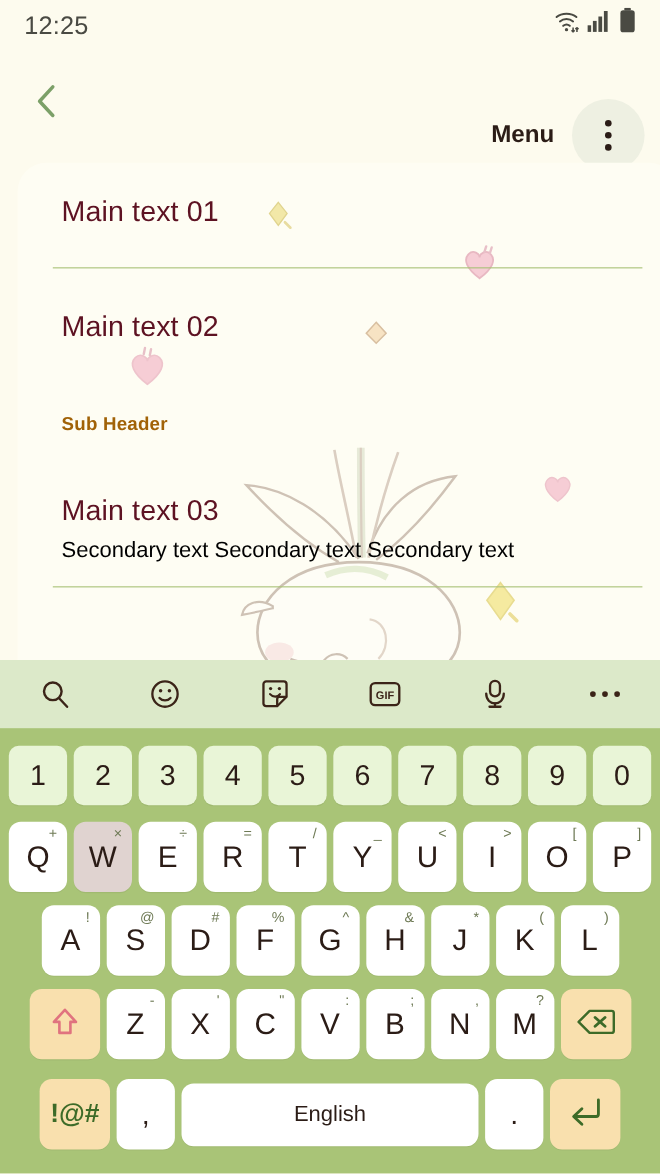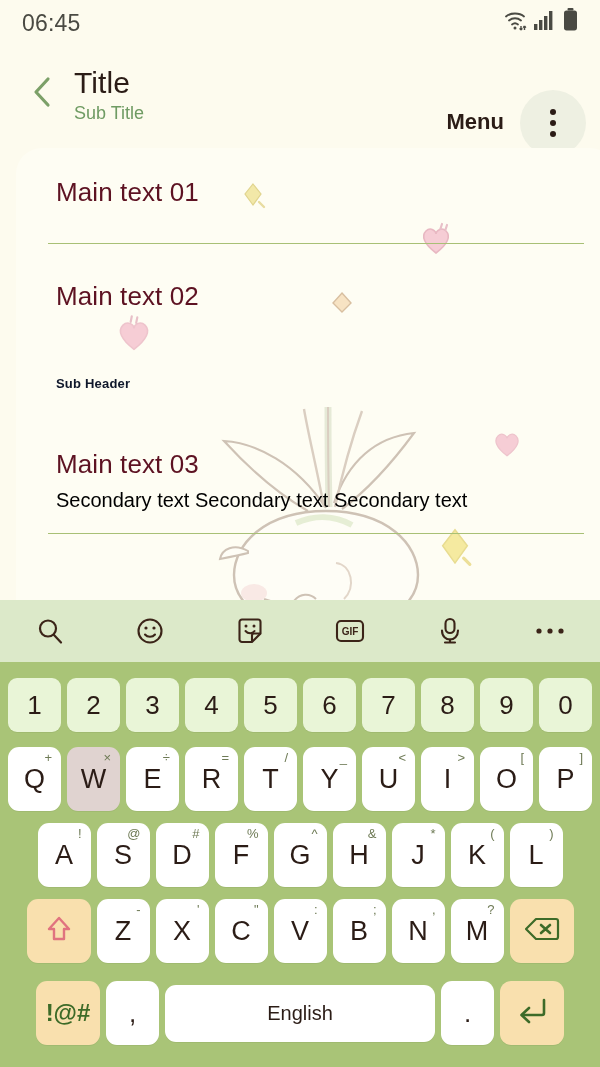--- a/index.html
+++ b/index.html
@@ -72,21 +72,21 @@
   .list-item { position: absolute; left: 0; width: 600px; padding: 0 40px; }
   .main-text {
     font-size: 26px; color: #5d1222; line-height: 32px; letter-spacing: .1px;
     position: relative; display: inline-block;
   }
   .secondary-text {
     font-size: 20px; color: #000000; line-height: 26px; margin-top: 7px;
   }
   .sub-header {
     position: absolute; left: 40px;
-    font-size: 13px; font-weight: bold; color: #0f172a; letter-spacing: .2px;
+    font-size: 17px; font-weight: bold; color: #a16207; letter-spacing: .2px;
   }
   .divider {
     position: absolute; left: 32px; width: 536px; height: 1px;
     background: #a8c075;
   }
 
   
   #keyboard {
     position: absolute; left: 0; bottom: 0; width: 600px; height: 467px;
     background: #a9c477;
@@ -138,21 +138,21 @@
   .key.punct { width: 53px; }
   .key.punct .main { font-size: 26px; }
   .row-pad-26 { width: 13px; }
 </style>
 </head>
 <body>
 
 <div id="phone">
 
   <div id="statusbar">
-    <div id="clock">06:45</div>
+    <div id="clock">12:25</div>
     <div id="status-icons">
       <span>
         <svg width="24" height="22" viewBox="0 0 24 22">
           <g fill="none" stroke="#4a4a43" stroke-width="1.8" stroke-linecap="round">
             <path d="M3 7.5 C7.5 3.5, 16.5 3.5, 21 7.5"></path>
             <path d="M6 11.5 C9.5 8.5, 14.5 8.5, 18 11.5"></path>
             <path d="M9 15.5 C11 13.8, 13 13.8, 15 15.5"></path>
           </g>
           <circle cx="12" cy="19" r="1.5" fill="#4a4a43"></circle>
           <path d="M18 17 l0 4 M18 21 l-1.4 -1.6 M18 21 l1.4 -1.6" stroke="#4a4a43" stroke-width="1.4" fill="none"></path>
@@ -176,24 +176,20 @@
     </div>
   </div>
 
   <div id="appbar">
     <div id="back-btn">
       <span>
         <svg width="24" height="34" viewBox="0 0 24 34">
           <path d="M18 4 L6 17 L18 30" fill="none" stroke="#7ca068" stroke-width="3.2" stroke-linecap="round" stroke-linejoin="round"></path>
         </svg>
       </span>
-    </div>
-    <div id="title-block">
-      <div id="title-main">Title</div>
-      <div id="title-sub">Sub Title</div>
     </div>
     <div id="menu-label">Menu</div>
     <div id="overflow-btn">
       <span class="dot"></span>
       <span class="dot"></span>
       <span class="dot"></span>
     </div>
   </div>
 
   <div id="content">

